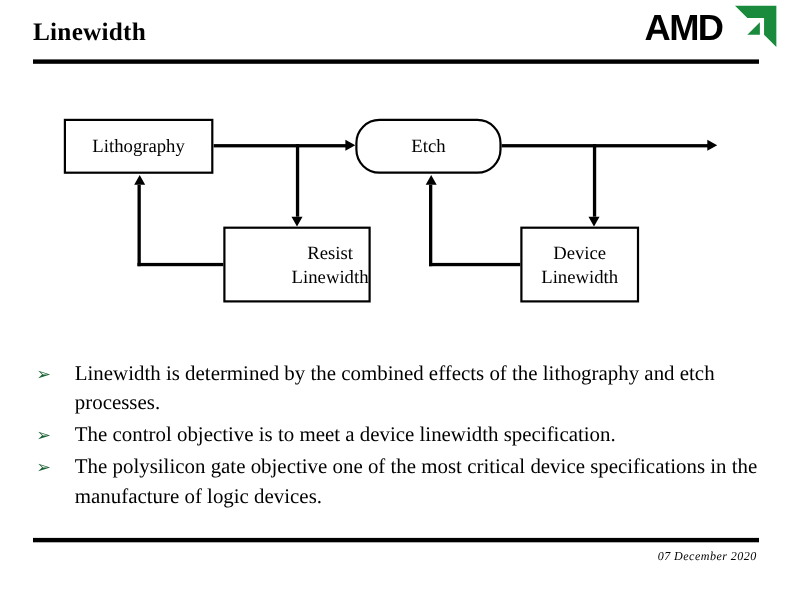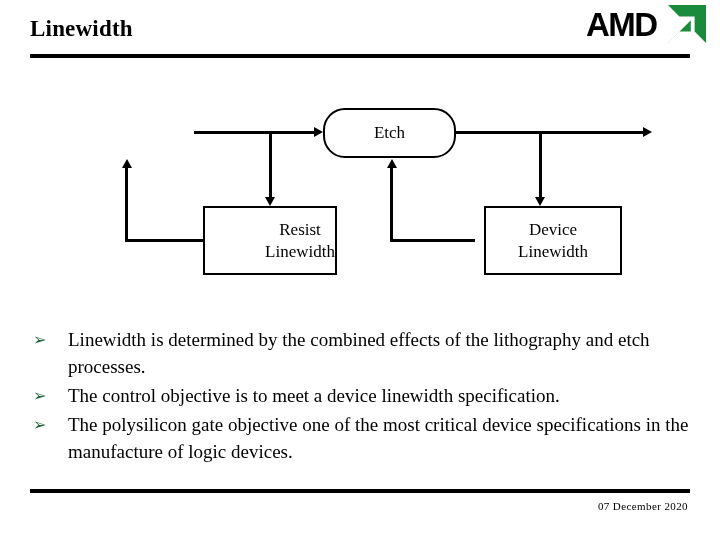--- a/index.html
+++ b/index.html
@@ -80,21 +80,21 @@
     align-items: center;
     justify-content: center;
     text-align: center;
     font-size: 17px;
     line-height: 22px;
     z-index: 3;
   }
   #node-lithography { left: 58px;  top: 108px; width: 136px; height: 50px; }
   #node-etch        { left: 323px; top: 108px; width: 133px; height: 50px; border-radius: 22px; }
   #node-resist      { left: 203px; top: 206px; width: 134px; height: 69px; justify-content: flex-end; }
-  #node-device      { left: 484px; top: 206px; width: 138px; height: 69px; }
+  #node-device      { left: 473px; top: 206px; width: 108px; height: 69px; }
 
   .wire {
     position: absolute;
     background: #000000;
     z-index: 1;
   }
   .wire-h { height: 3px; }
   .wire-v { width: 3px; }
   .arrowhead {
     position: absolute;
@@ -153,20 +153,21 @@
     top: 489px;
     width: 660px;
     height: 4px;
     background: #000000;
   }
   #footer-date {
     position: absolute;
     right: 32px;
     top: 500px;
     font-size: 11px;
+    font-style: italic;
     letter-spacing: 0.4px;
   }
 </style>
 </head>
 <body>
 
 <div id="slide-title">Linewidth</div>
 <div id="title-rule"></div>
 
 <div id="amd-logo">
@@ -192,20 +193,23 @@
   <div class="wire wire-h" style="left:456px; top:131px; width:192px;"></div>
   <div class="arrowhead arrow-right" style="left:643px; top:127px;"></div>
 
   <div class="wire wire-v" style="left:539px; top:131px; height:66px;"></div>
   <div class="arrowhead arrow-down" style="left:535px; top:197px;"></div>
 
   <div class="wire wire-h" style="left:390px; top:239px; width:85px;"></div>
   <div class="wire wire-v" style="left:390px; top:168px; height:74px;"></div>
   <div class="arrowhead arrow-up" style="left:387px; top:159px;"></div>
 
+  <div class="node-box" id="node-lithography">
+    <span>Lithography</span>
+  </div>
 
   <div class="node-box" id="node-etch">
     <span>Etch</span>
   </div>
 
   <div class="node-box" id="node-resist">
     <span>
       <span>Resist</span><br>
       <span>Linewidth</span>
     </span>

